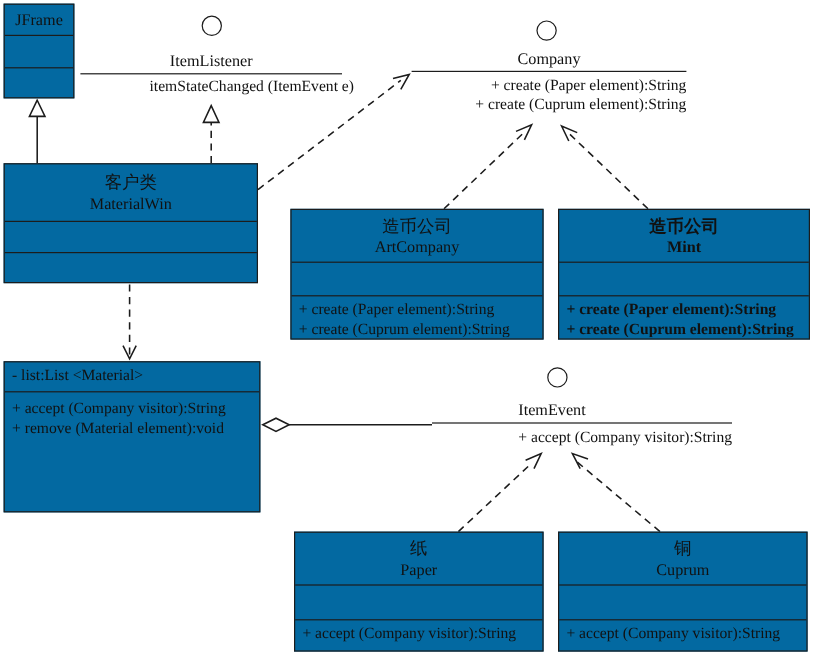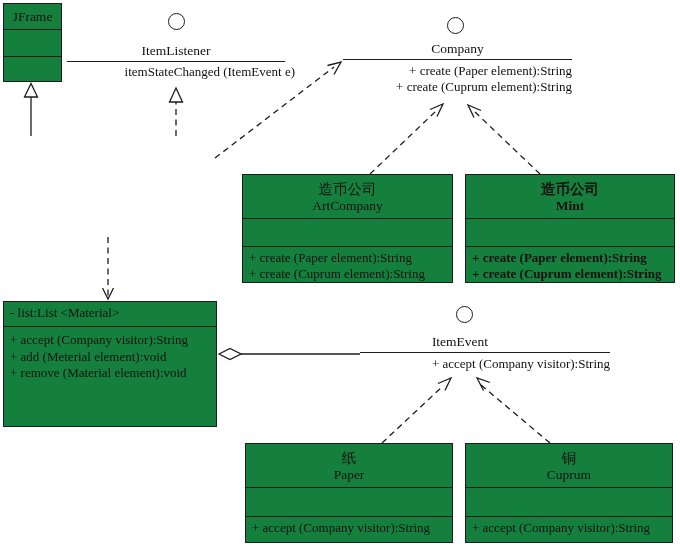--- a/index.html
+++ b/index.html
@@ -1,21 +1,21 @@
 <!DOCTYPE html>
 <html><head>
 <meta charset="utf-8">
 <style>
   html,body{margin:0;padding:0;background:#fff;}
   #stage{
     position:relative;width:680px;height:548px;background:#ffffff;
     font-family:"Liberation Serif","DejaVu Serif",serif;color:#111;
     overflow:hidden;
   }
-  .uml-class{position:absolute;background:#15803d;border:1.4px solid #1c1c1c;box-sizing:border-box;z-index:2;}
+  .uml-class{position:absolute;background:#0369a1;border:1.4px solid #1c1c1c;box-sizing:border-box;z-index:2;}
   .comp{box-sizing:border-box;overflow:hidden;}
   .comp + .comp{border-top:1.4px solid #1c1c1c;}
   .title{display:flex;flex-direction:column;align-items:center;justify-content:center;text-align:center;}
   .cn{font-size:14.5px;line-height:18px;}
   .en{font-size:13.5px;line-height:16px;}
   .members{padding:3px 6px 0 6px;font-size:13px;line-height:16px;white-space:nowrap;}
   .members div{white-space:nowrap;}
   .iface-circle{position:absolute;width:17px;height:17px;border:1.6px solid #1c1c1c;border-radius:50%;background:#fff;box-sizing:border-box;z-index:2;}
   .iface-name{position:absolute;text-align:center;font-size:13.5px;line-height:15px;z-index:2;}
   .iface-line{position:absolute;height:0;border-top:1.6px solid #1c1c1c;z-index:2;}
@@ -95,20 +95,28 @@
   <div class="iface-name" style="left:335px;top:334px;width:250px;">ItemEvent</div>
   <div class="iface-line" style="left:360px;top:352px;width:250px;"></div>
   <div class="iface-methods" style="left:360px;top:356px;width:250px;">+ accept (Company visitor):String</div>
 
   <div class="uml-class" style="left:3px;top:3px;width:59px;height:79px;">
     <div class="comp title" style="height:25px;font-size:13.5px;">JFrame</div>
     <div class="comp" style="height:27px;"></div>
     <div class="comp" style="height:24px;"></div>
   </div>
 
+  <div class="uml-class" style="left:3px;top:136px;width:212px;height:100px;">
+    <div class="comp title" style="height:47px;">
+      <div class="cn">客户类</div>
+      <div class="en">MaterialWin</div>
+    </div>
+    <div class="comp" style="height:26px;"></div>
+    <div class="comp" style="height:24px;"></div>
+  </div>
 
   <div class="uml-class" style="left:242px;top:174px;width:211px;height:109px;">
     <div class="comp title" style="height:43px;">
       <div class="cn">造币公司</div>
       <div class="en">ArtCompany</div>
     </div>
     <div class="comp" style="height:28px;"></div>
     <div class="comp members" style="height:35px;">
       <div>+ create (Paper element):String</div>
       <div>+ create (Cuprum element):String</div>
@@ -126,21 +134,20 @@
       <div>+ create (Cuprum element):String</div>
     </div>
   </div>
 
   <div class="uml-class" style="left:3px;top:301px;width:214px;height:126px;">
     <div class="comp members" style="height:24px;">
       <div>- list:List &lt;Material&gt;</div>
     </div>
     <div class="comp members" style="height:58px;padding-top:5px;line-height:16.5px;">
       <div>+ accept (Company visitor):String</div>
-      <div>+ add (Meterial element):void</div>
       <div>+ remove (Material element):void</div>
     </div>
   </div>
 
   <div class="uml-class" style="left:245px;top:443px;width:208px;height:100px;">
     <div class="comp title" style="height:43px;">
       <div class="cn">纸</div>
       <div class="en">Paper</div>
     </div>
     <div class="comp" style="height:29px;"></div>

